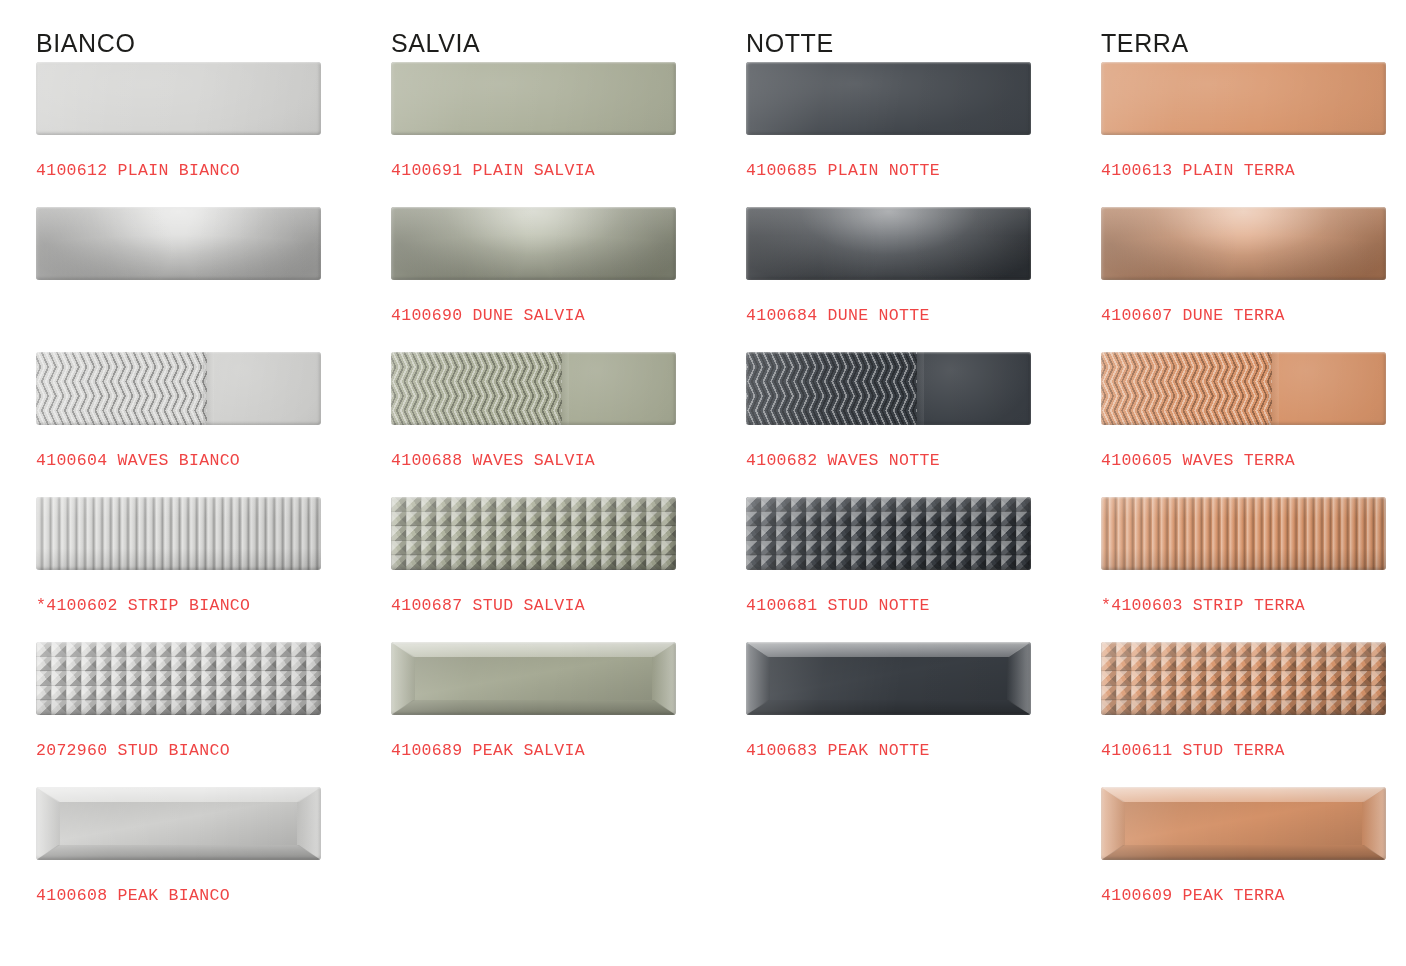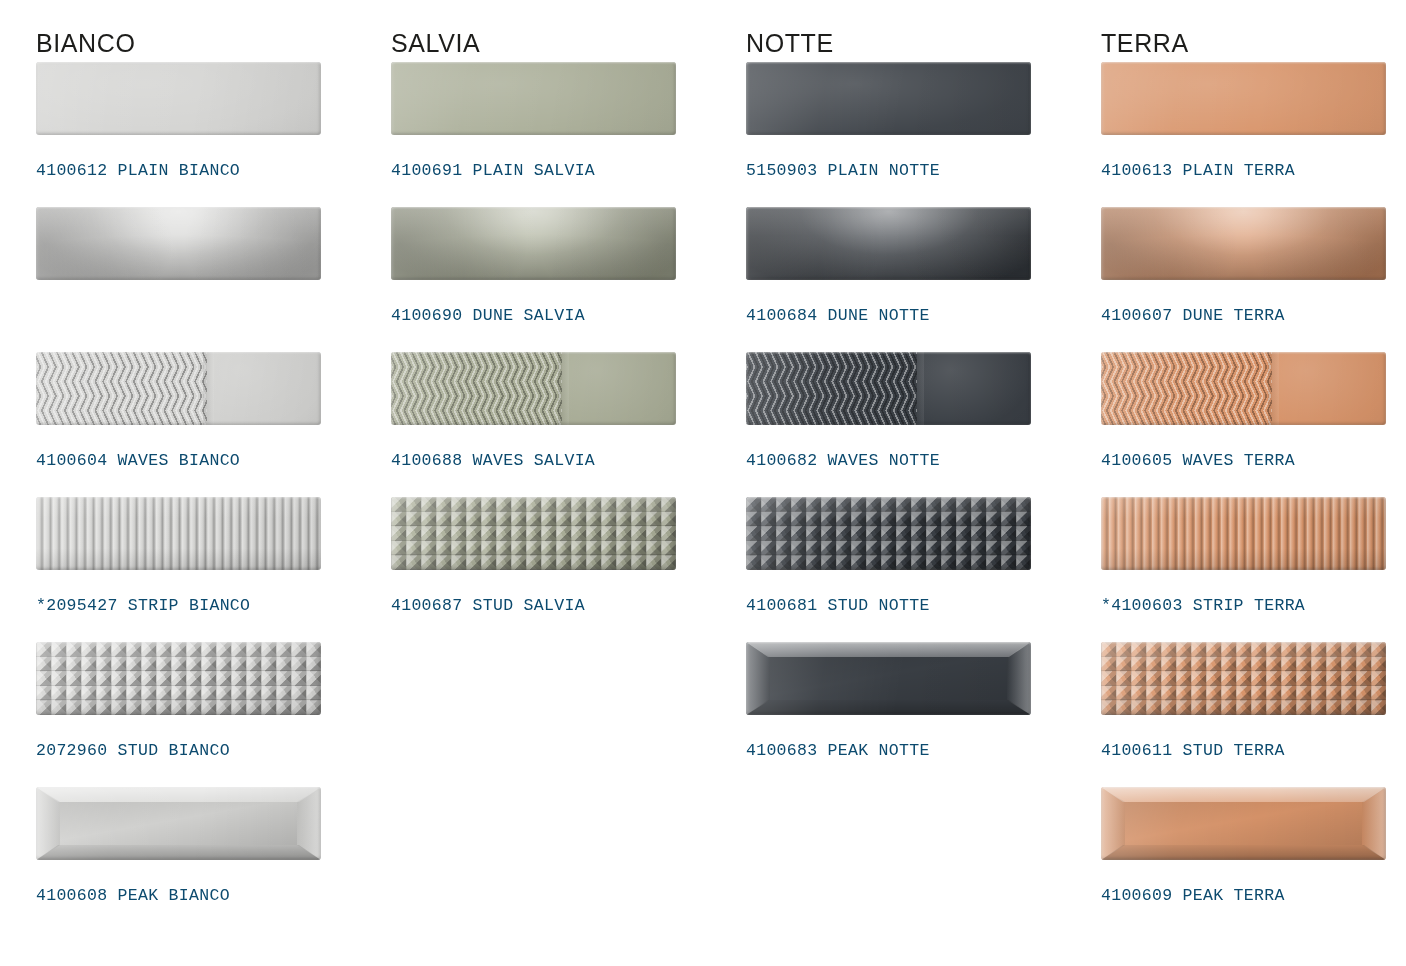--- a/index.html
+++ b/index.html
@@ -45,21 +45,21 @@
   .swatch {
     position: absolute;
     inset: 0;
     border-radius: 3px;
     overflow: hidden;
   }
   .label {
     font-family: "Liberation Mono", monospace;
     font-size: 16.5px;
     letter-spacing: 0.3px;
-    color: #0c4a6e;
+    color: #ef4444;
     line-height: 1;
     padding-top: 28px;
     white-space: nowrap;
   }
 
   
   .sheen {
     position: absolute; inset: 0;
     background:
       linear-gradient(100deg, rgba(255,255,255,0.20) 0%, rgba(255,255,255,0.05) 28%,
@@ -249,21 +249,21 @@
         <div class="cell">
           <div class="swatch-wrap">
             <div class="swatch t-strip">
               <div class="base" style="background:#d3d3d1"></div>
               <div class="flutes"></div>
               <div class="vshade"></div>
               <div class="sheen"></div>
               <div class="edge"></div>
             </div>
           </div>
-          <div class="label">*2095427 STRIP BIANCO</div>
+          <div class="label">*4100602 STRIP BIANCO</div>
         </div>
         <div class="cell">
           <div class="swatch-wrap">
             <div class="swatch t-stud">
               <div class="base" style="background:#d3d3d1"></div>
               <div class="studs"></div>
               <div class="grid"></div>
               <div class="gloss"></div>
               <div class="sheen"></div>
               <div class="edge"></div>
@@ -336,33 +336,48 @@
               <div class="base" style="background:#a9ad97"></div>
               <div class="studs"></div>
               <div class="grid"></div>
               <div class="gloss"></div>
               <div class="sheen"></div>
               <div class="edge"></div>
             </div>
           </div>
           <div class="label">4100687 STUD SALVIA</div>
         </div>
+        <div class="cell last">
+          <div class="swatch-wrap">
+            <div class="swatch t-peak">
+              <div class="base" style="background:#a9ad97"></div>
+              <div class="face"></div>
+              <div class="bev-top"></div>
+              <div class="bev-bottom"></div>
+              <div class="bev-left"></div>
+              <div class="bev-right"></div>
+              <div class="sheen"></div>
+              <div class="edge"></div>
+            </div>
+          </div>
+          <div class="label">4100689 PEAK SALVIA</div>
+        </div>
       </div>
       <div class="column">
         <div class="col-header">NOTTE</div>
         <div class="cell">
           <div class="swatch-wrap">
             <div class="swatch t-plain">
               <div class="base" style="background:#3a3f45"></div>
               <div class="soft"></div>
               <div class="sheen"></div>
               <div class="edge"></div>
             </div>
           </div>
-          <div class="label">5150903 PLAIN NOTTE</div>
+          <div class="label">4100685 PLAIN NOTTE</div>
         </div>
         <div class="cell">
           <div class="swatch-wrap">
             <div class="swatch t-dune">
               <div class="base" style="background:#3a3f45"></div>
               <div class="pillow"></div>
               <div class="sheen"></div>
               <div class="edge"></div>
             </div>
           </div>

